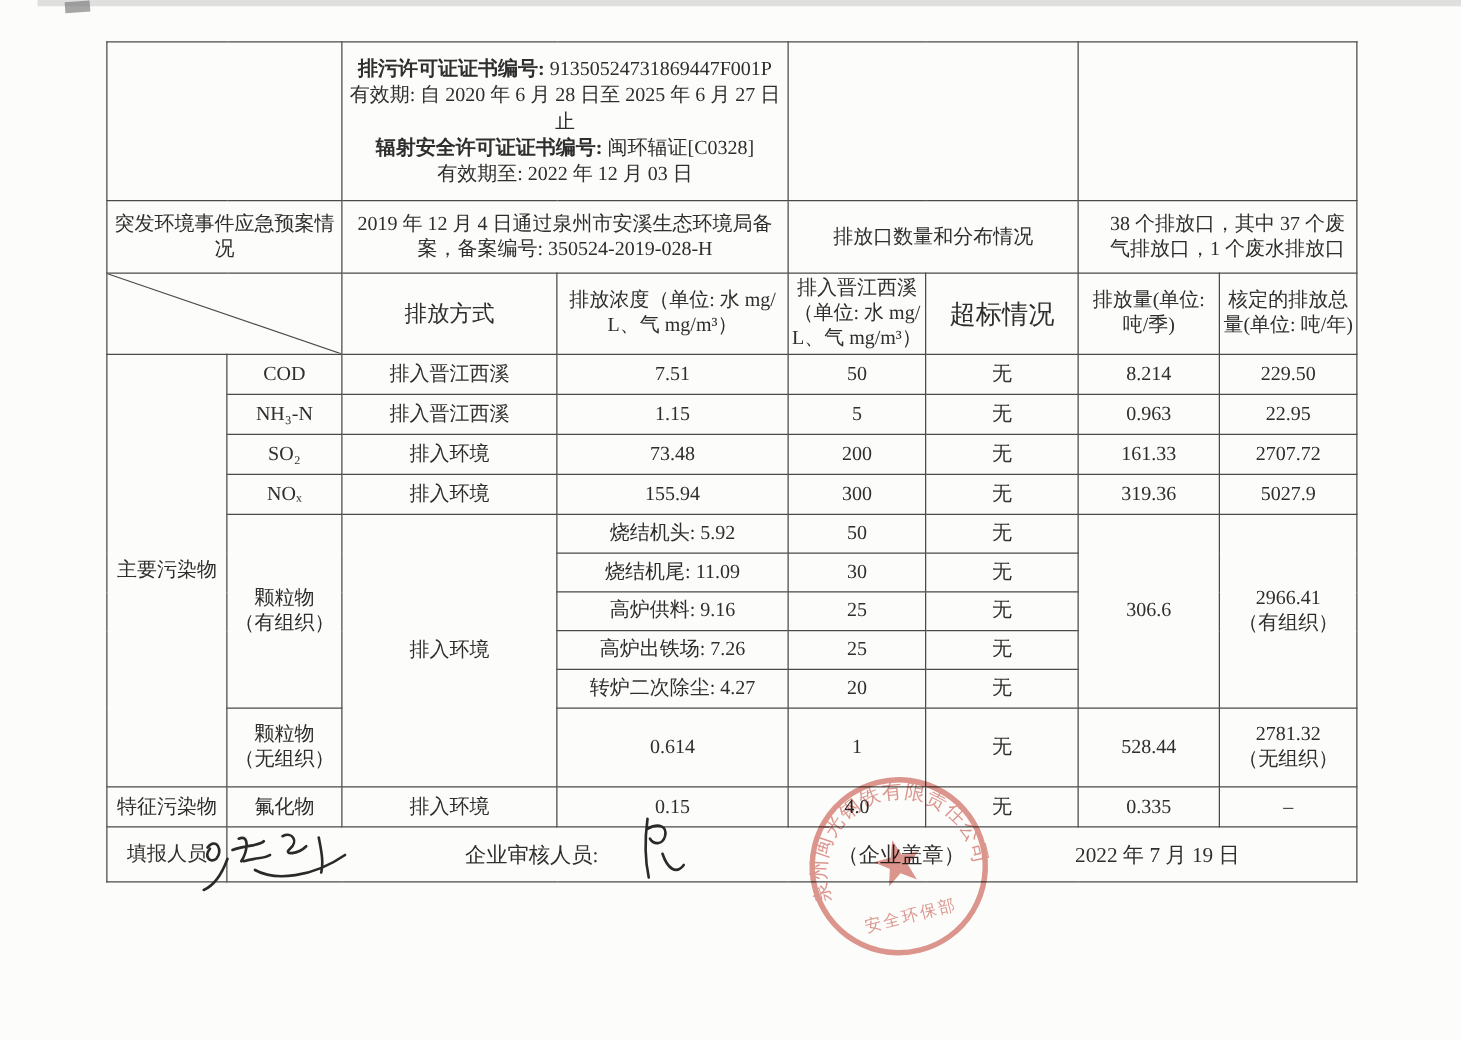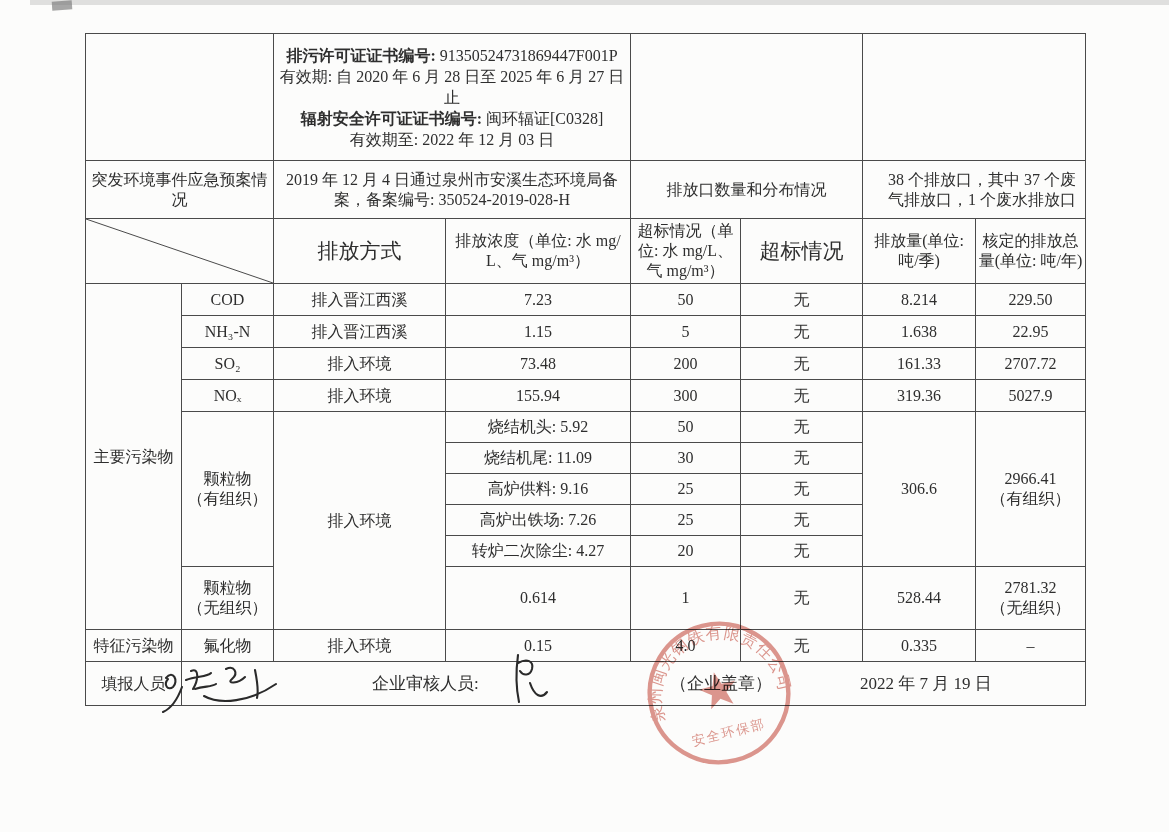--- a/index.html
+++ b/index.html
@@ -80,46 +80,46 @@
       <td colspan="2" class="lt fs17">排放口数量和分布情况</td>
       <td colspan="2" class="lt fs17" style="padding-left:18px">38 个排放口，其中 37 个废气排放口，1 个废水排放口</td>
     </tr>
 
     <tr style="height:65px">
       <td colspan="2" class="diag">
         <svg>
               <line x1="0" y1="0" x2="100%" y2="100%" stroke="#4a4a4a" stroke-width="1"></line>
             </svg>
       </td>
-      <td class="hdr" style="font-size:21px">排放方式</td>
+      <td class="hdr" style="font-size:18px">排放方式</td>
       <td class="hdr">排放浓度（单位: 水 mg/L、气 mg/m³）</td>
-      <td class="hdr">超标情况（单位: 水 mg/L、气 mg/m³）</td>
+      <td class="hdr">排入晋江西溪（单位: 水 mg/L、气 mg/m³）</td>
       <td class="hdr" style="font-size:21px">超标情况</td>
       <td class="hdr">排放量(单位: 吨/季)</td>
       <td class="hdr">核定的排放总量(单位: 吨/年)</td>
     </tr>
 
     <tr style="height:32px">
       <td rowspan="10" class="fs17">主要污染物</td>
       <td>COD</td>
       <td class="fs17">排入晋江西溪</td>
-      <td>7.23</td>
+      <td>7.51</td>
       <td>50</td>
       <td class="fs17">无</td>
       <td>8.214</td>
       <td>229.50</td>
     </tr>
 
     <tr style="height:32px">
       <td>NH₃-N</td>
       <td class="fs17">排入晋江西溪</td>
       <td>1.15</td>
       <td>5</td>
       <td class="fs17">无</td>
-      <td>1.638</td>
+      <td>0.963</td>
       <td>22.95</td>
     </tr>
 
     <tr style="height:32px">
       <td>SO₂</td>
       <td class="fs17">排入环境</td>
       <td>73.48</td>
       <td>200</td>
       <td class="fs17">无</td>
       <td>161.33</td>

